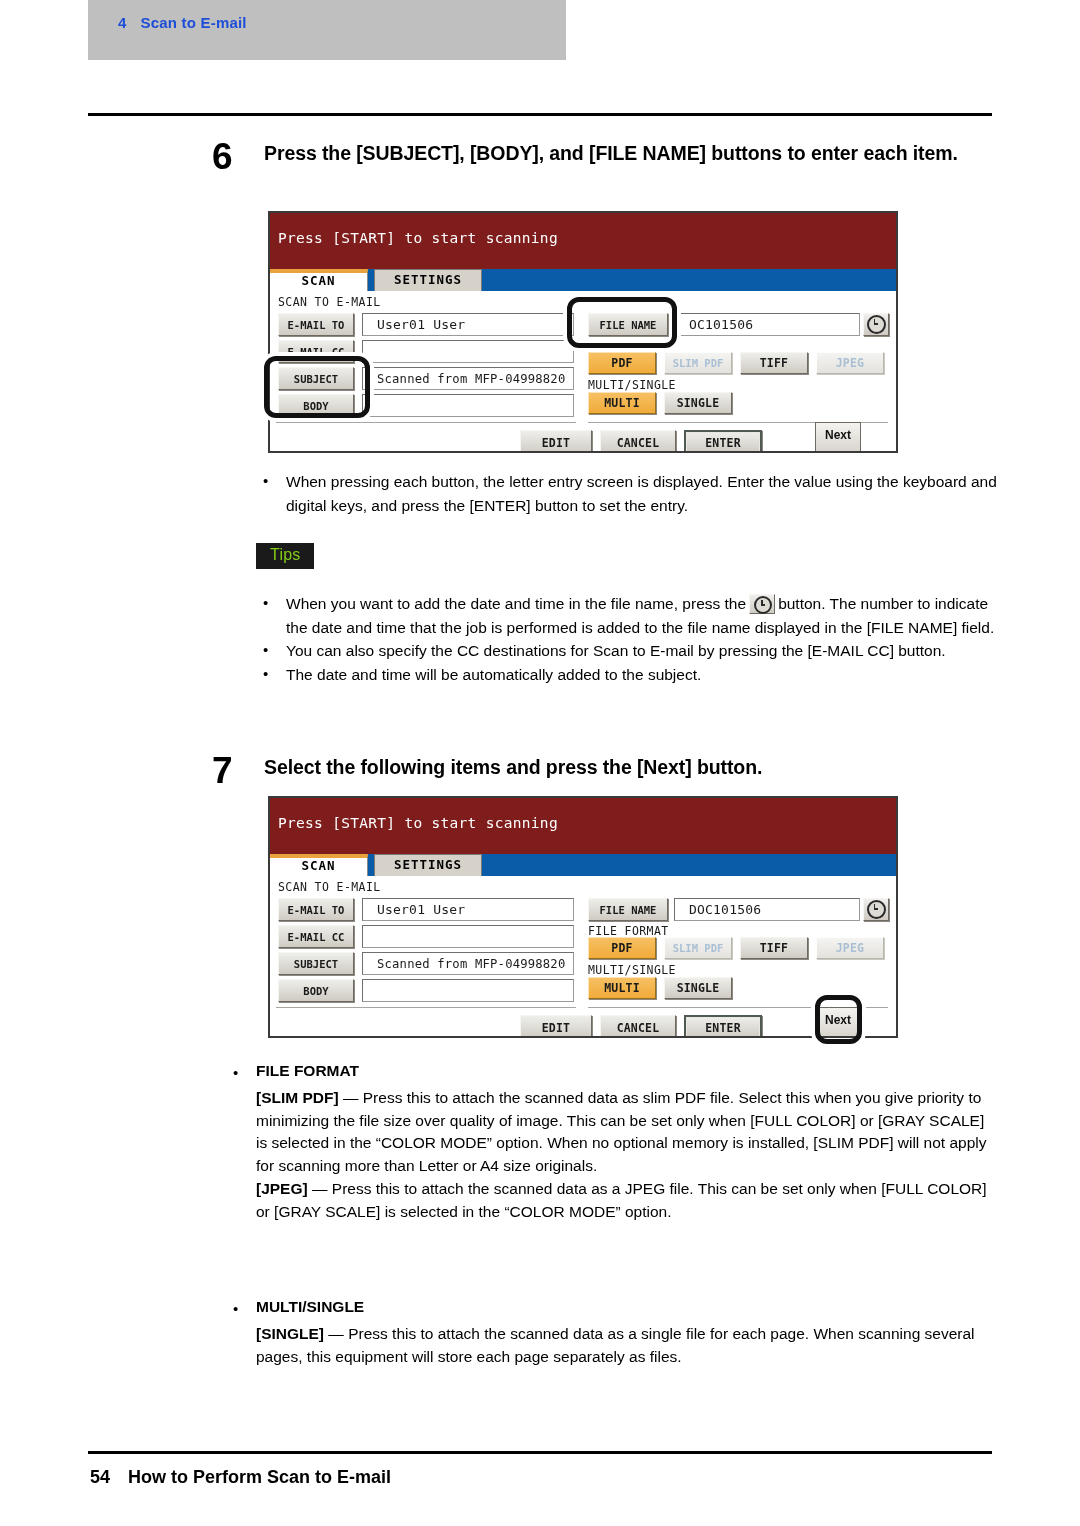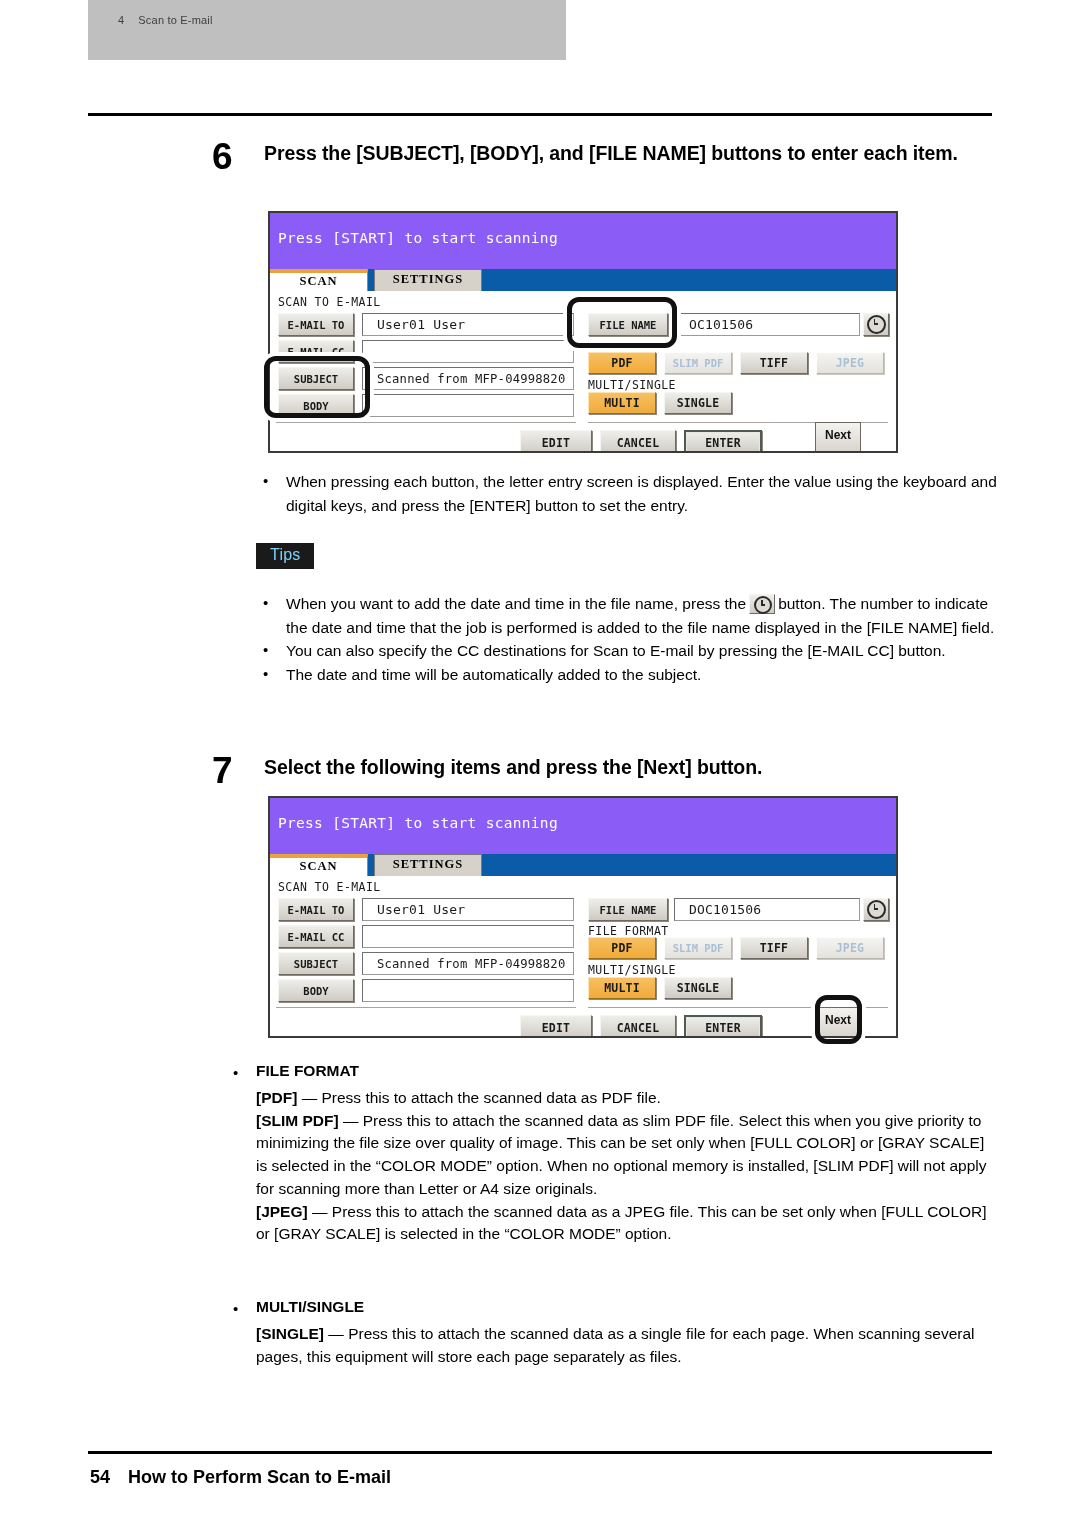--- a/index.html
+++ b/index.html
@@ -22,23 +22,23 @@
     left: 88px;
     top: 0px;
     width: 478px;
     height: 60px;
     background: #bfbfbf;
   }
   .chapter-band-inner {
     position: absolute;
     left: 30px;
     top: 14px;
-    font-size: 11px;
-    font-weight: normal;
-    color: #404040;
+    font-size: 15px;
+    font-weight: bold;
+    color: #1d4ed8;
     letter-spacing: 0.2px;
     white-space: nowrap;
   }
   .chapter-num { margin-right: 14px; }
 
   .top-rule {
     position: absolute;
     left: 88px;
     top: 113px;
     width: 904px;
@@ -79,39 +79,38 @@
     background: #ffffff;
     box-sizing: border-box;
     font-family: "DejaVu Sans Mono", monospace;
     overflow: hidden;
   }
   .lcd-blue {
     position: absolute;
     left: 0; top: 0;
     width: 100%;
     height: 56px;
-    background: #8b5cf6;
+    background: #7f1d1d;
   }
   .lcd-blue-text {
     position: absolute;
     left: 8px;
     top: 17px;
     color: #ffffff;
     font-size: 14.5px;
     letter-spacing: 0.3px;
     white-space: nowrap;
   }
   .lcd-tabstrip {
     position: absolute;
     left: 0;
     top: 56px;
     width: 100%;
     height: 22px;
     background: #0b5ca8;
-    font-family: Liberation Serif, serif;
   }
   .tab {
     position: absolute;
     top: 0px;
     height: 22px;
     box-sizing: border-box;
     font-size: 12.5px;
     font-weight: bold;
     letter-spacing: 1px;
     text-align: center;
@@ -300,21 +299,21 @@
     padding-left: 5px;
     box-sizing: border-box;
     font-size: 15px;
     line-height: 1.52;
   }
   .bullet-text { flex: 1 1 auto; }
 
   .tips-tag {
     position: absolute;
     background: #1a1a1a;
-    color: #7dd3fc;
+    color: #84cc16;
     font-size: 16px;
     padding: 3px 14px 5px 14px;
     letter-spacing: 0.2px;
   }
 
   .inline-clock {
     display: inline-block;
     width: 26px;
     height: 20px;
     vertical-align: -5px;
@@ -516,21 +515,20 @@
   </div>
 </div>
 
 <div class="callout" style="left:815px; top:995px; width:47px; height:49px;"></div>
 
 <div class="desc-block" style="left:228px; top:1062px;">
   <div class="desc-head">
     <span class="bullet-dot">•</span>
     <span>FILE FORMAT</span>
   </div>
-  <div class="desc-para"><b>[PDF]</b><span> — </span><span>Press this to attach the scanned data as PDF file.</span></div>
   <div class="desc-para"><b>[SLIM PDF]</b><span> — </span><span>Press this to attach the scanned data as slim PDF file.  Select this when you give priority to minimizing the file size over quality of image.  This can be set only when [FULL COLOR] or [GRAY SCALE] is selected in the “COLOR MODE” option.  When no optional memory is installed, [SLIM PDF] will not apply for scanning more than Letter or A4 size originals.</span></div>
   <div class="desc-para"><b>[JPEG]</b><span> — </span><span>Press this to attach the scanned data as a JPEG file.  This can be set only when [FULL COLOR] or [GRAY SCALE] is selected in the “COLOR MODE” option.</span></div>
 </div>
 
 <div class="desc-block" style="left:228px; top:1298px;">
   <div class="desc-head">
     <span class="bullet-dot">•</span>
     <span>MULTI/SINGLE</span>
   </div>
   <div class="desc-para"><b>[SINGLE]</b><span> — </span><span>Press this to attach the scanned data as a single file for each page.  When scanning several pages, this equipment will store each page separately as files.</span></div>

